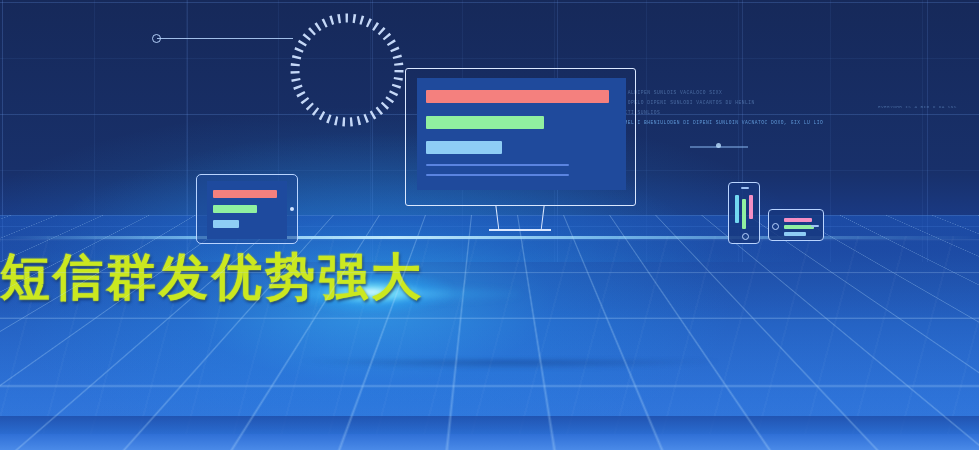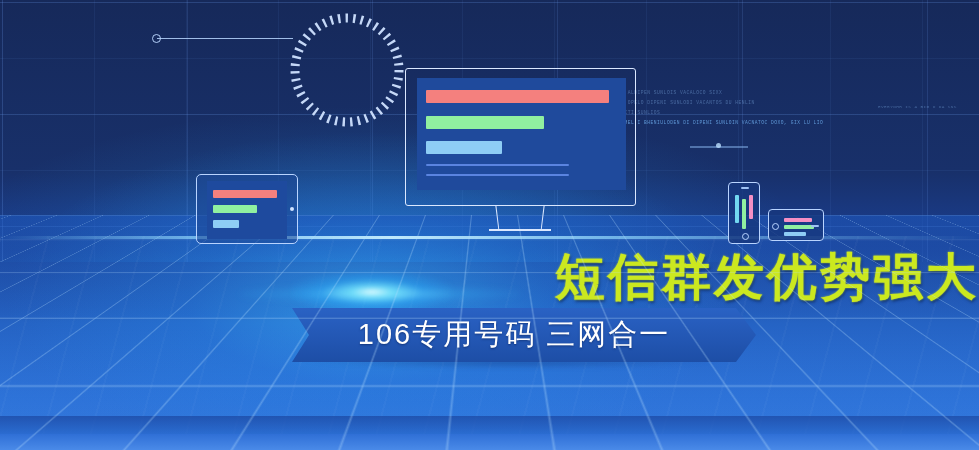--- a/index.html
+++ b/index.html
@@ -146,21 +146,21 @@
     position:absolute;inset:0;border:1.4px solid #b9d4ff;border-radius:4px;
     background:rgba(22,55,125,.8);
   }
   .hp-home{position:absolute;left:3px;top:12.5px;width:7px;height:7px;border-radius:50%;border:1.2px solid #b9d4ff;}
   .hp-speaker{position:absolute;right:4px;top:15px;width:8px;height:1.6px;border-radius:1px;background:#9fc2f5;}
   .hp-bar{position:absolute;border-radius:1px;}
 
   
   .headline{
     position:absolute;left:0;top:244px;width:100%;
-    text-align:right;
+    text-align:left;
     font-size:50px;font-weight:bold;letter-spacing:3px;
     color:#cbe81f;
     text-shadow:0 0 2px rgba(210,240,60,.9),1px 2px 3px rgba(10,40,100,.85);
     white-space:nowrap;
   }
 
   
   .ribbon{
     position:absolute;left:292px;top:308px;width:464px;height:54px;
     background:linear-gradient(180deg,#2a62c4 0%,#2357b4 55%,#1d4ea6 100%);
@@ -263,21 +263,18 @@
       <div class="hp-speaker"></div>
     </div>
   </div>
 
   <div class="burst2"></div>
   <div class="burst"></div>
 
   <div class="headline">短信群发优势强大</div>
 
   <div class="ribbon-shadow"></div>
-  <div class="ribbon">
-    <div class="ribbon-label">106专用号码 三网合一</div>
-  </div>
 
 
   <div class="bottomstrip2"></div>
   <div class="bottomstrip"></div>
 
 </div>
 
 </body></html>

